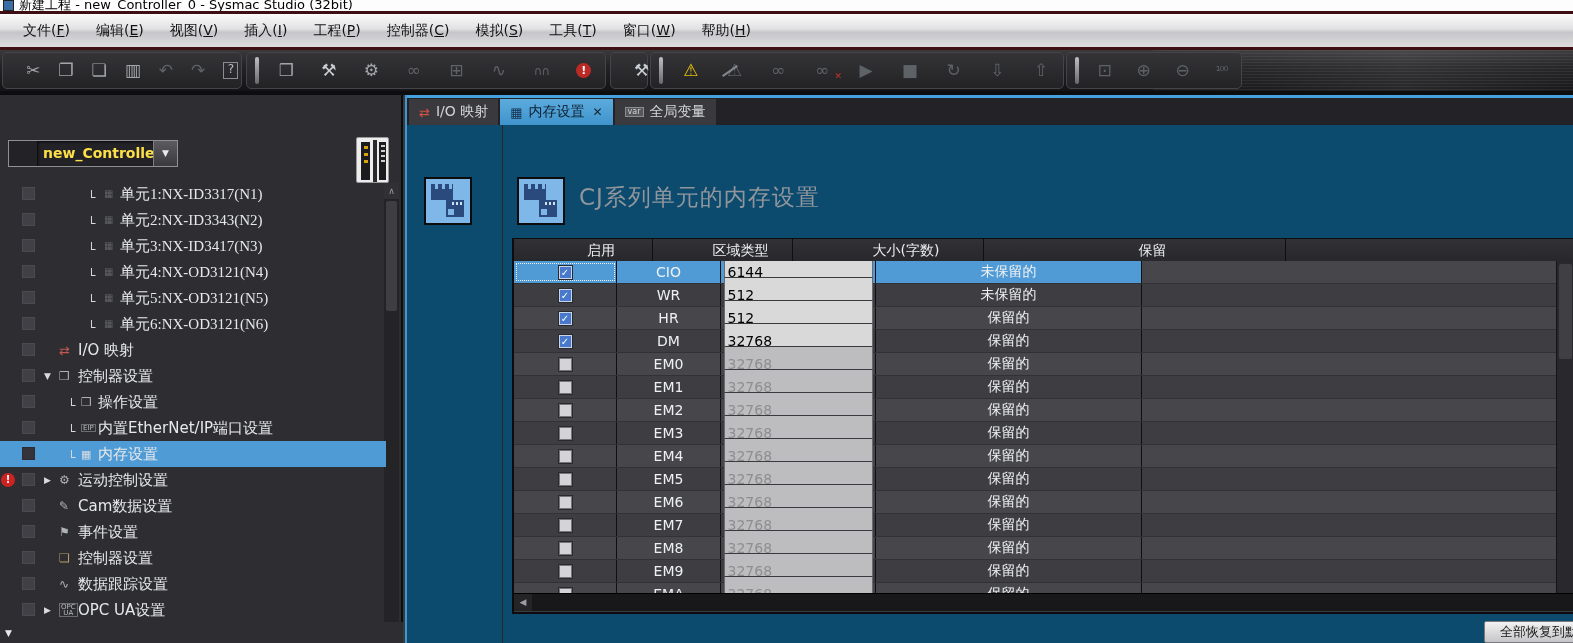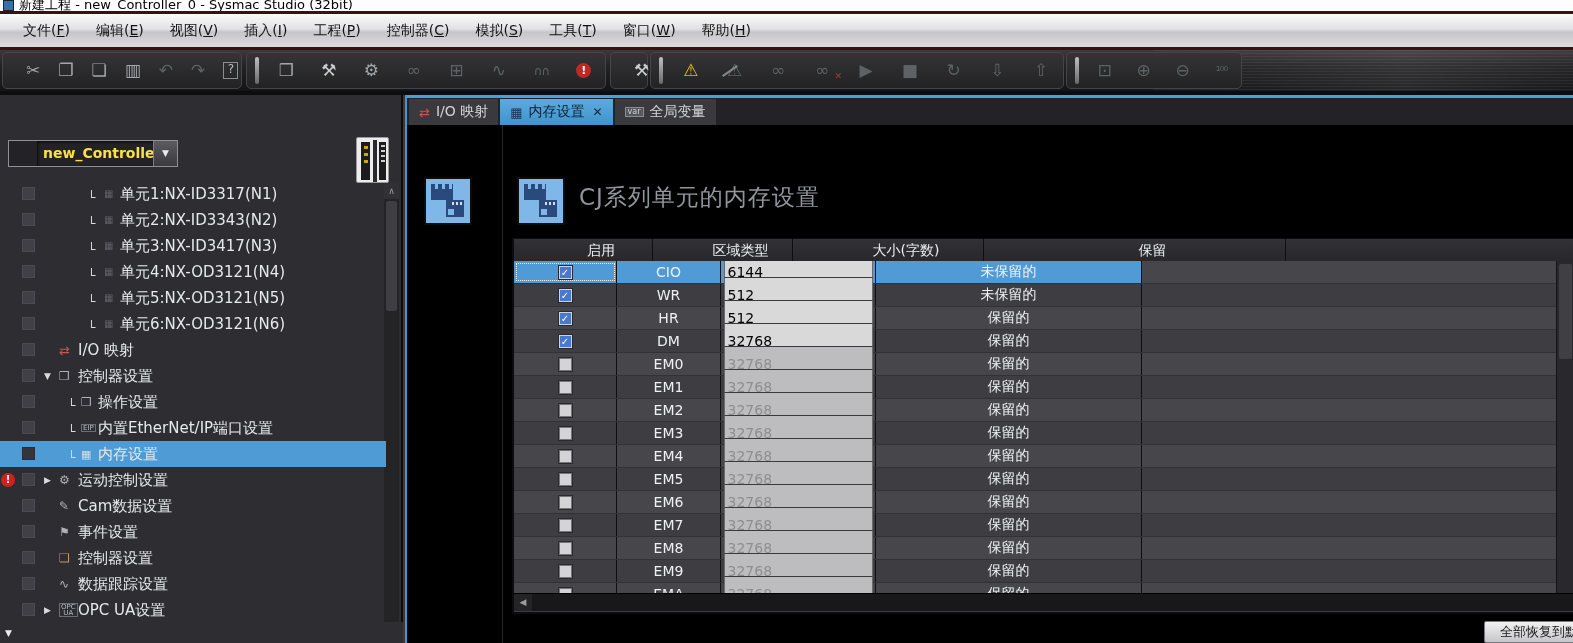--- a/index.html
+++ b/index.html
@@ -87,21 +87,21 @@
   .err-badge { position:absolute; left:1px; top:6px; width:14px; height:14px; border-radius:50%; background:#cc2222;
     color:#fff; font-size:10px; font-weight:bold; text-align:center; line-height:14px; }
   .pfx { position:absolute; font-size:10px; color:#d8dbde; }
   .pfx.arrow { font-size:9px; }
   .tree-ic { position:absolute; font-size:12px; color:#aeb3b8; line-height:1; }
   .tree-lab { position:absolute; font-size:15px; color:#e6e8ea; white-space:nowrap; }
   
   .lv-group .pfx { left:44px; } .lv-group .tree-ic { left:59px; } .lv-group .tree-lab { left:78px; }
   .lv-item  .tree-ic { left:59px; } .lv-item .tree-lab { left:78px; }
   .lv-sub   .pfx { left:70px; } .lv-sub .tree-ic { left:81px; } .lv-sub .tree-lab { left:98px; }
-  .lv-unit  .pfx { left:90px; } .lv-unit .tree-ic { left:104px; } .lv-unit .tree-lab { left:120px; }
+  .lv-unit  .pfx { left:90px; } .lv-unit .tree-ic { left:104px; } .lv-unit .tree-lab { left:120px;font-family:Liberation Serif, serif; }
   .ic-unit { color:#606268; font-size:10px; }
   .ic-io { color:#c4584e; font-size:13px; }
   .ic-mem { color:#d8dce0; font-size:11px; }
   .ic-task { color:#b99a66; }
   .ic-badge { font-size:7px; color:#b8bcc0; border:1px solid #6a6e72; padding:0 1px; line-height:6px; white-space:pre; text-align:center; }
 
   .prog-bar { position:absolute; left:0; top:527px; width:403px; height:21px; background:#2e2e32; display:flex; align-items:center; }
   .prog-bar .g { color:#e8eaec; font-size:9px; margin:0 6px 0 5px; }
   .prog-bar .bar { height:20px; width:357px; background:linear-gradient(180deg,#d9dde1,#b4b8be);
     border:1px solid #8e9296; display:flex; align-items:center; cursor:pointer; }
@@ -115,21 +115,21 @@
   .tab { height:26px; display:flex; align-items:center; gap:6px; padding:0 10px; background:#3a3a3e; cursor:pointer; }
   .tab .lab { font-size:14px; color:#d2d4d6; white-space:nowrap; }
   .tab.active { background:linear-gradient(180deg,#5cabde,#3f94cc); }
   .tab.active .lab { color:#0d2030; }
   .tab .tic { font-size:13px; line-height:1; }
   .tab .tic.io { color:#cf5246; }
   .tab .tic.mem { color:#14304c; }
   .tab .tic.var { font-size:8px; color:#cfd2d6; background:#58585c; border:1px solid #8a8e92; padding:0 2px; }
   .tab .close { font-size:12px; color:#10242f; margin-left:2px; cursor:pointer; }
 
-  .content { position:absolute; left:0; top:30px; width:1166px; height:518px; background:#000000; }
+  .content { position:absolute; left:0; top:30px; width:1166px; height:518px; background:#0c4a6e; }
   .gutterline { position:absolute; left:95px; top:0; width:1px; height:518px; background:#28282b; }
 
   .tile { position:absolute; width:48px; height:48px; background:#7fb8e8; border:2px solid #0c0c0c; }
   .tile1 { left:17px; top:52px; } .tile2 { left:110px; top:52px; }
   .chip-teeth { position:absolute; left:5px; top:5px; width:22px; height:5px;
     background:repeating-linear-gradient(90deg,#2a4a7e 0 4px,transparent 4px 7px); }
   .chip-a { position:absolute; left:5px; top:10px; width:22px; height:11px; background:#2a4a7e; }
   .chip-b { position:absolute; left:20px; top:21px; width:18px; height:17px; background:#2a4a7e; }
   .chip-b i { position:absolute; right:2px; top:2px; width:10px; height:3px;
     background:repeating-linear-gradient(90deg,#cfe0f2 0 2px,transparent 2px 4px); }

